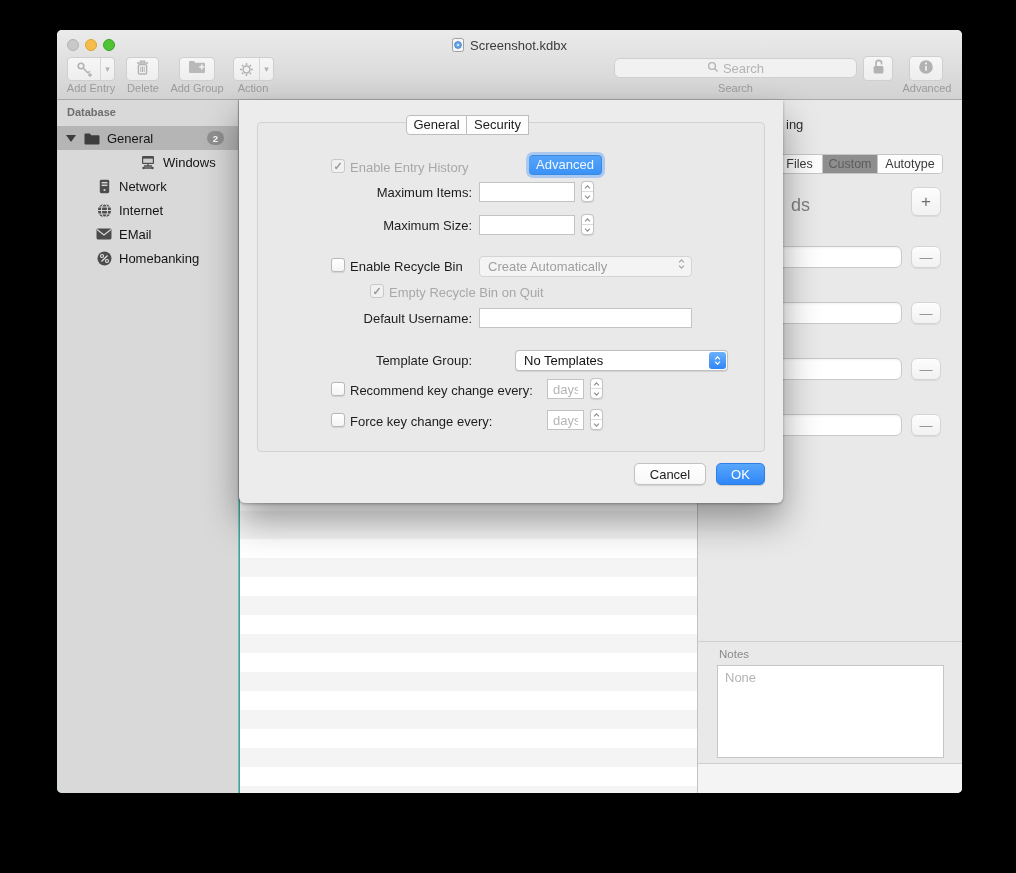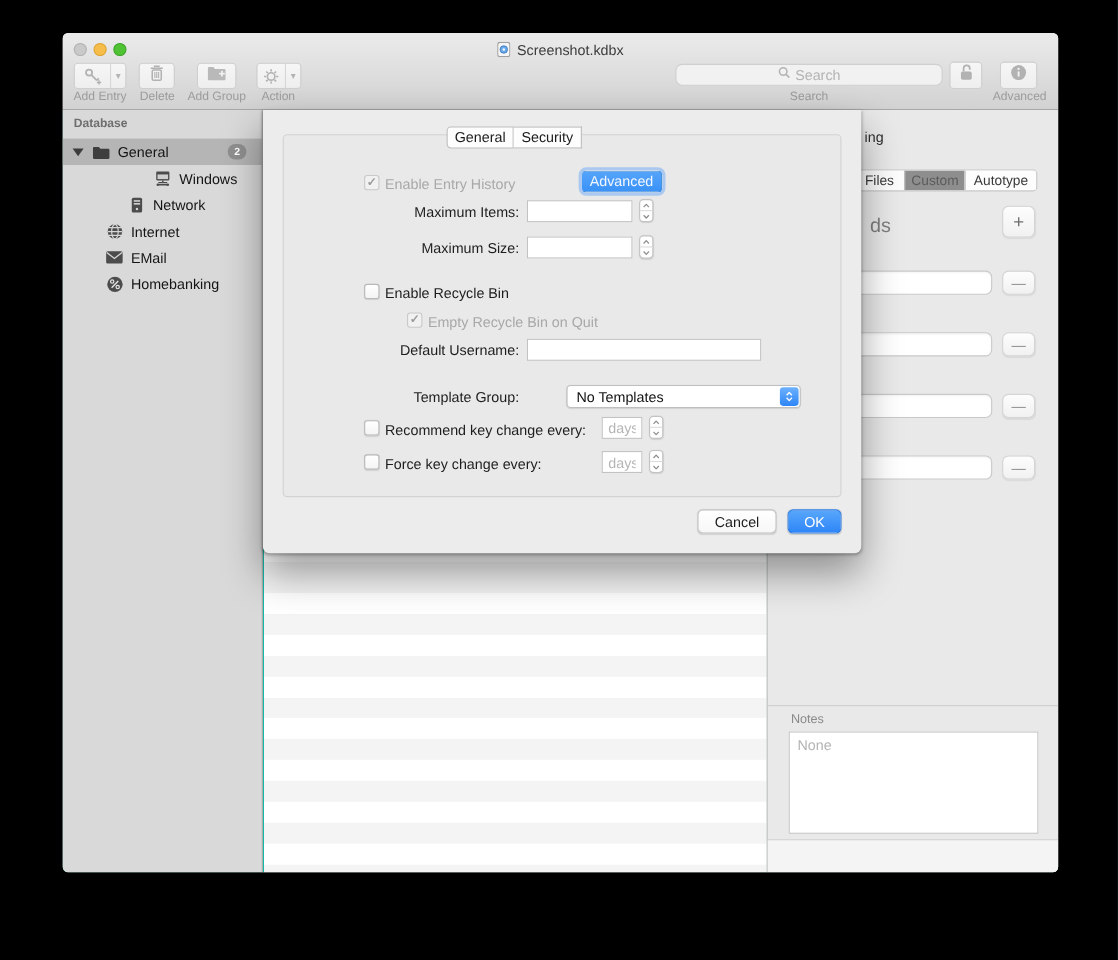--- a/index.html
+++ b/index.html
@@ -264,21 +264,21 @@
                 <rect x="2" y="1" width="12" height="8" rx="1" fill="#4c4c4c"></rect>
                 <rect x="3.2" y="3.6" width="9.6" height="4.2" fill="#cfcfcf"></rect>
                 <path d="M8 9 v2 M4 13 h8 M4 11 l4 0 4 0" stroke="#4c4c4c" stroke-width="1.3" fill="none"></path>
                 <circle cx="3.5" cy="13" r="1.2" fill="#4c4c4c"></circle>
                 <circle cx="12.5" cy="13" r="1.2" fill="#4c4c4c"></circle>
               </svg>
           </span>
           <span class="sb-label">Windows</span>
         </div>
 
-        <div class="sb-row" style="top:74px;padding-left:58px;align-items:center;">
+        <div class="sb-row" style="top:74px;padding-left:38px;align-items:center;">
           <span class="sb-ico">
             <svg width="11" height="15" viewBox="0 0 11 15">
                 <rect x="0.8" y="0.8" width="9.4" height="13.4" rx="1.4" fill="#4c4c4c"></rect>
                 <rect x="2.6" y="3" width="5.8" height="1.4" fill="#d6d6d6"></rect>
                 <rect x="2.6" y="5.6" width="5.8" height="1.4" fill="#d6d6d6"></rect>
                 <circle cx="5.5" cy="11" r="1.1" fill="#d6d6d6"></circle>
               </svg>
           </span>
           <span class="sb-label">Network</span>
         </div>
@@ -391,20 +391,31 @@
           </div>
         <div>
             <svg width="7" height="4" viewBox="0 0 8 5">
               <path d="M1 0.8 L4 4 L7 0.8" stroke="#8e8e8e" stroke-width="1.4" fill="none"></path>
             </svg>
           </div>
       </div>
 
       <span class="cb unchecked" style="left:92px;top:158px;"></span>
       <div class="lbl" style="left:111px;top:159px;">Enable Recycle Bin</div>
+      <div class="popup disabled" style="left:240px;top:156px;width:213px;">
+        <span>Create Automatically</span>
+        <span class="gray-arrows">
+          <svg width="7" height="4" viewBox="0 0 8 5">
+              <path d="M1 4.2 L4 1 L7 4.2" stroke="#a5a5a5" stroke-width="1.4" fill="none"></path>
+            </svg>
+          <svg width="7" height="4" viewBox="0 0 8 5">
+              <path d="M1 0.8 L4 4 L7 0.8" stroke="#a5a5a5" stroke-width="1.4" fill="none"></path>
+            </svg>
+        </span>
+      </div>
 
       <span class="cb checked-disabled" style="left:131px;top:184px;">
         <span class="check">✓</span>
       </span>
       <div class="lbl disabled" style="left:150px;top:185px;">Empty Recycle Bin on Quit</div>
 
       <div class="lbl right" style="left:40px;top:211px;width:193px;">Default Username:</div>
       <input class="txt-field" style="left: 240px; top: 208px; width: 213px;">
 
       <div class="lbl right" style="left:40px;top:253px;width:193px;">Template Group:</div>

